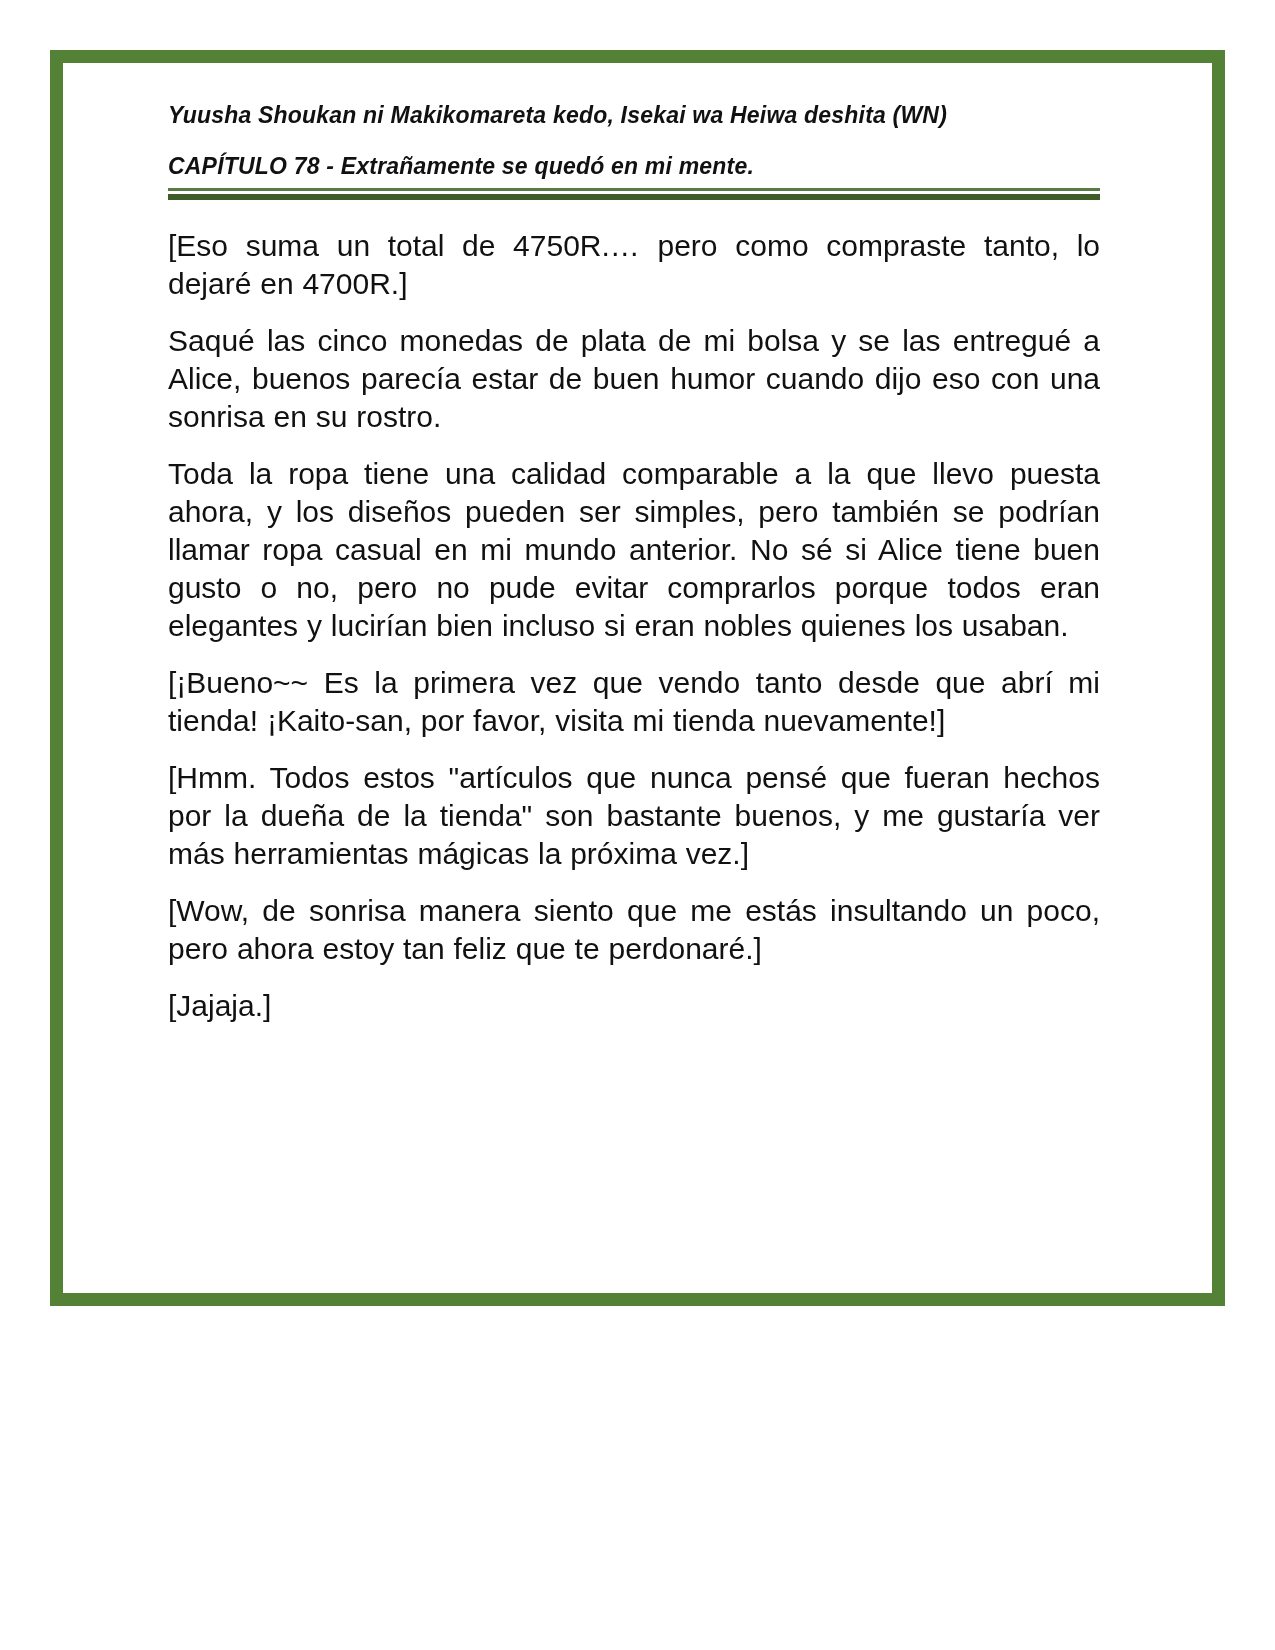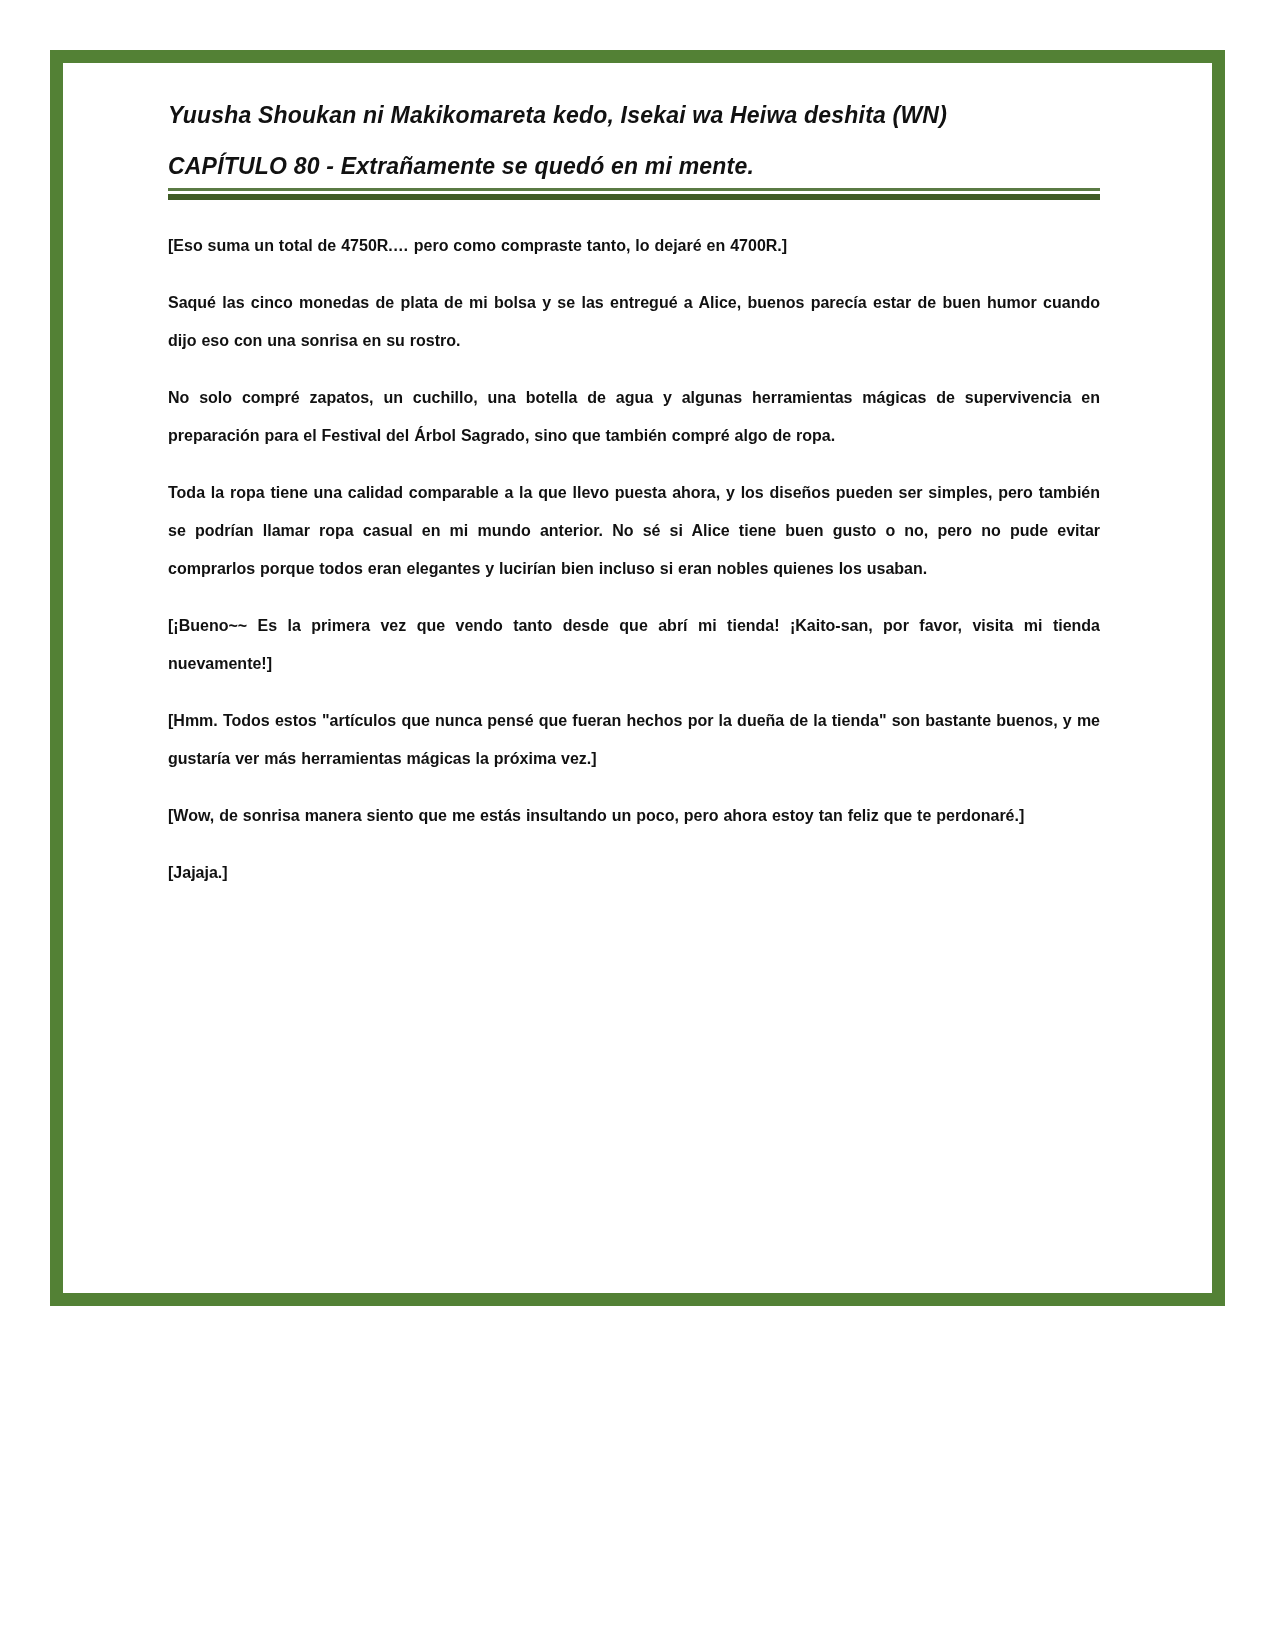--- a/index.html
+++ b/index.html
@@ -56,42 +56,40 @@
   }
   .heading-rule-thick {
     height: 6px;
     background: var(--rule-thick);
     margin-top: 3px;
   }
   .chapter-body {
     margin-top: 27px;
   }
   .para {
-    font-size: 16px;
+    font-size: 30px;
     line-height: 38px;
     text-align: justify;
     margin-bottom: 19px;
     word-spacing: 0.5px;
-    font-weight: bold;
   }
 </style>
 </head>
 <body>
 
 <div class="page">
   <div class="page-frame"></div>
   <div class="content">
     <h1 class="series-title">Yuusha Shoukan ni Makikomareta kedo, Isekai wa Heiwa deshita (WN)</h1>
-    <h2 class="chapter-heading">CAPÍTULO 80 - Extrañamente se quedó en mi mente.</h2>
+    <h2 class="chapter-heading">CAPÍTULO 78 - Extrañamente se quedó en mi mente.</h2>
     <div class="heading-rule-thin"></div>
     <div class="heading-rule-thick"></div>
     <div class="chapter-body">
         <p class="para">[Eso suma un total de 4750R.… pero como compraste tanto, lo dejaré en 4700R.]</p>
         <p class="para">Saqué las cinco monedas de plata de mi bolsa y se las entregué a Alice, buenos parecía estar de buen humor cuando dijo eso con una sonrisa en su rostro.</p>
-        <p class="para">No solo compré zapatos, un cuchillo, una botella de agua y algunas herramientas mágicas de supervivencia en preparación para el Festival del Árbol Sagrado, sino que también compré algo de ropa.</p>
         <p class="para">Toda la ropa tiene una calidad comparable a la que llevo puesta ahora, y los diseños pueden ser simples, pero también se podrían llamar ropa casual en mi mundo anterior. No sé si Alice tiene buen gusto o no, pero no pude evitar comprarlos porque todos eran elegantes y lucirían bien incluso si eran nobles quienes los usaban.</p>
         <p class="para">[¡Bueno~~ Es la primera vez que vendo tanto desde que abrí mi tienda! ¡Kaito-san, por favor, visita mi tienda nuevamente!]</p>
         <p class="para">[Hmm. Todos estos "artículos que nunca pensé que fueran hechos por la dueña de la tienda" son bastante buenos, y me gustaría ver más herramientas mágicas la próxima vez.]</p>
         <p class="para">[Wow, de sonrisa manera siento que me estás insultando un poco, pero ahora estoy tan feliz que te perdonaré.]</p>
         <p class="para">[Jajaja.]</p>
       </div>
   </div>
 </div>
 
 </body></html>

